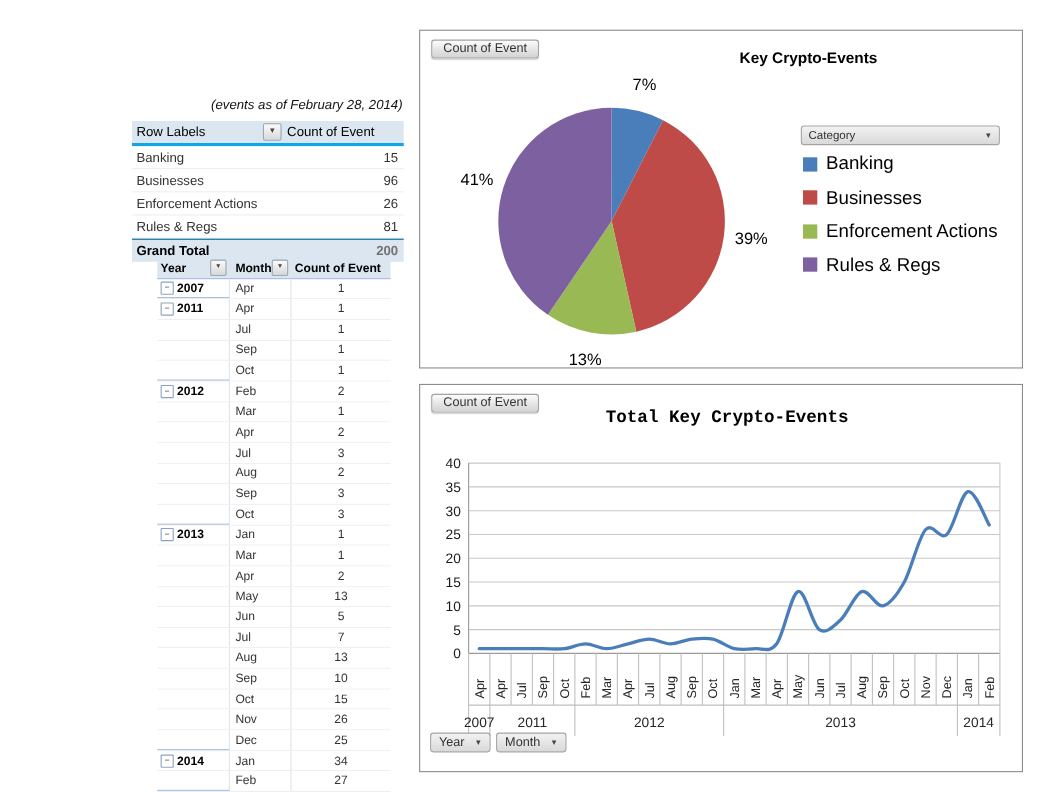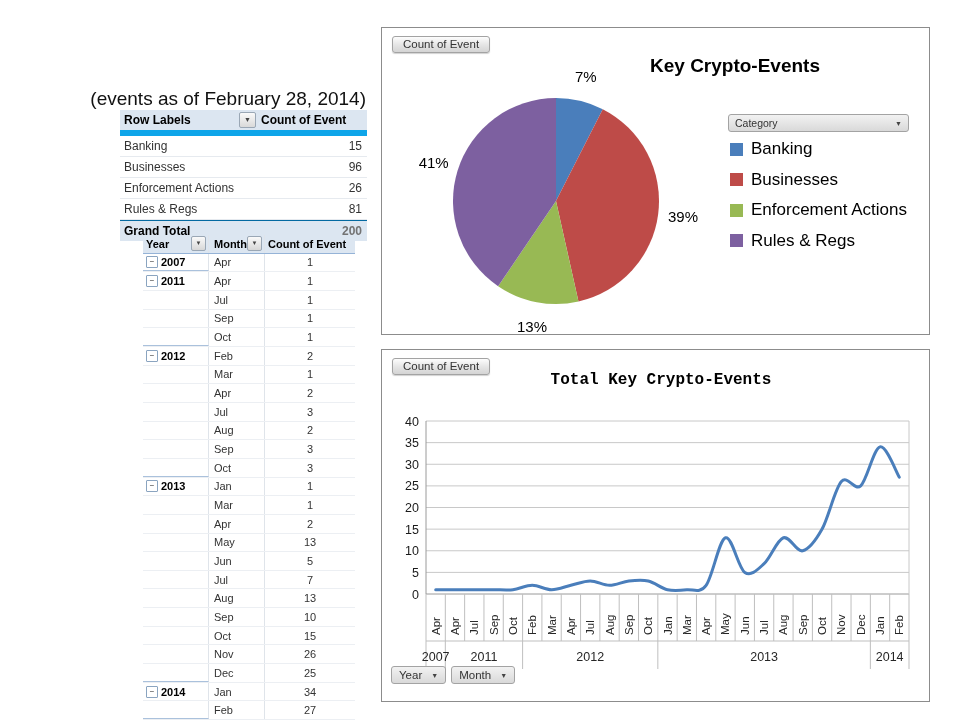--- a/index.html
+++ b/index.html
@@ -2,25 +2,25 @@
 <html><head>
 <meta charset="utf-8">
 <style>
   html,body{margin:0;padding:0;}
   .slide{position:relative;width:960px;height:720px;background:#fff;overflow:hidden;
          font-family:"Liberation Sans",sans-serif;color:#1a1a1a;}
   
   .title{position:absolute;left:0;top:6px;width:363px;text-align:right;
          font-size:27px;font-weight:bold;line-height:1.13;color:#000;}
   .subtitle{position:absolute;left:0;top:88px;width:366px;text-align:right;
-            font-size:19px;color:#111;}
+            font-style:italic;font-size:12px;color:#111;}
   
   .t1{position:absolute;left:120px;top:110px;width:247px;font-size:12px;}
   .t1-row{display:flex;align-items:center;height:20px;border-bottom:1px solid #e6eaef;background:#fff;}
-  .t1-head{background:#dce6f1;font-weight:bold;border-bottom:6px solid #0ea5e9;}
+  .t1-head{background:#dce6f1;font-weight:normal;border-bottom:3px solid #0ea5e9;}
   .t1-grand{background:#dce6f1;font-weight:bold;border-top:1px solid #0369a1;border-bottom:none;}
   .t1-c1{flex:1;display:flex;align-items:center;padding-left:4px;color:#333;}
   .t1-head .t1-c1,.t1-grand .t1-c1{color:#000;}
   .t1-c2{width:101px;text-align:right;padding-right:5px;color:#333;}
   .t1-head .t1-c2{text-align:left;padding-left:2px;color:#000;}
   .t1-grand .t1-c2{color:#737373;}
   .dd-btn{margin-left:auto;margin-right:3px;width:15px;height:14px;font-size:7px;line-height:14px;
           text-align:center;color:#444;background:linear-gradient(#fafafa,#d9d9d9);
           border:1px solid #9aa7b5;border-radius:2px;cursor:pointer;}
   
@@ -45,21 +45,21 @@
   
   .panel{position:absolute;background:#fff;border:1px solid #8c8c8c;}
   .pie-panel{left:381px;top:27px;width:547px;height:306px;}
   .line-panel{left:381px;top:349px;width:547px;height:351px;}
   .fieldbtn{position:absolute;left:10px;top:8px;z-index:3;
             background:linear-gradient(#fdfdfd,#e6e6e6 50%,#d4d4d4);
             border:1px solid #a3a3a3;border-radius:3px;padding:1px 10px 2px;
             font-size:11.5px;color:#333;box-shadow:0 1px 1px rgba(0,0,0,.18);cursor:pointer;
             font-family:"Liberation Sans",sans-serif;}
   .chart-title{position:absolute;text-align:center;font-weight:bold;color:#000;}
-  .pie-title{left:223px;top:27px;width:260px;font-size:19px;}
+  .pie-title{left:223px;top:16px;width:260px;font-size:14px;}
   .line-title{left:99px;top:21px;width:360px;font-size:16px;font-family:Liberation Mono, monospace;}
   .chart-svg{position:absolute;left:0;top:0;}
   .catbtn{position:absolute;left:346px;top:86px;width:181px;height:18px;z-index:3;
           display:flex;align-items:center;justify-content:space-between;box-sizing:border-box;
           background:linear-gradient(#f2f2f2,#d9d9d9);border:1px solid #a3a3a3;border-radius:3px;
           padding:0 6px;font-size:10.5px;color:#333;cursor:pointer;text-align:right;}
   .catbtn .arr,.ymbtn .arr{font-size:7px;color:#444;}
   .legend{position:absolute;left:348px;top:106px;}
   .legend-item{display:flex;align-items:center;height:30.5px;}
   .legend-swatch{width:13px;height:13px;margin-right:8px;flex:none;}

